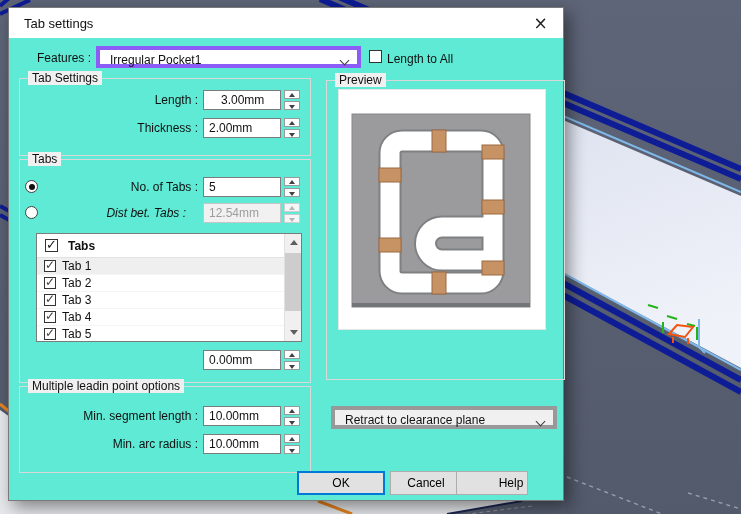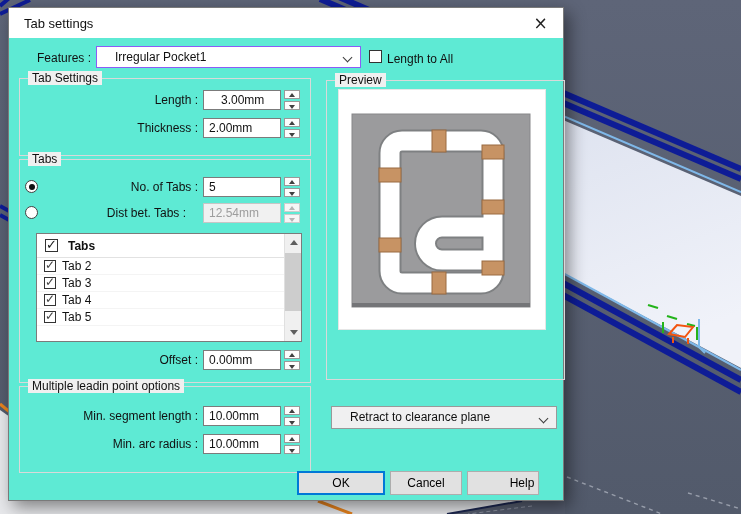--- a/index.html
+++ b/index.html
@@ -31,22 +31,22 @@
   .spin .up:after   { top:2px; border-bottom:4px solid #404040; }
   .spin .down:after { top:3px; border-top:4px solid #404040; }
   .spin.disabled button { border-color:#cdcdcd; background:#f6f6f6; }
   .spin.disabled .up:after { border-bottom-color:#b4b4b4; }
   .spin.disabled .down:after { border-top-color:#b4b4b4; }
 
   .groupbox { position:absolute; border:1px solid #d9d9d9; }
   .groupbox > .legend { position:absolute; top:-8px; left:8px; background:#f0f0f0;
                         padding:0 4px; line-height:14px; }
 
-  .combo { position:absolute; background:#fff; border:1px solid #8b5cf6; line-height:20px;
-           padding-left:18px; cursor:pointer; }
+  .combo { position:absolute; background:#fff; border:4px solid #8b5cf6; line-height:20px;
+           padding-left:10px; cursor:pointer; }
   .combo.gray { background:#f0f0f1; border-color:#999; }
   .chevron { position:absolute; right:9px; top:7px; width:7px; height:7px;
              border-right:1.4px solid #3c3c3c; border-bottom:1.4px solid #3c3c3c;
              transform:rotate(45deg); }
 
   .checkbox { width:13px; height:13px; background:#fff; border:1px solid #333;
               display:inline-block; position:relative; cursor:pointer; }
   .checkbox.checked:after { content:"✓"; position:absolute; left:0px; top:-3px;
                             font-size:13px; color:#1a1a1a; }
   .radio { position:absolute; width:13px; height:13px; border:1px solid #424242;
@@ -182,31 +182,35 @@
     <span class="legend">Tabs</span>
   </div>
   <span class="radio selected" style="left:16px; top:172px;"></span>
   <div class="row-label" style="left:60px; top:169px; width:129px;">No. of Tabs :</div>
   <div class="edit" style="left:194px; top:169px;">5</div>
   <div class="spin" style="left:275px; top:169px;">
     <button class="up"></button>
     <button class="down"></button>
   </div>
   <span class="radio" style="left:16px; top:198px;"></span>
-  <div class="row-label" style="left:48px; top:195px; width:129px;">Dist bet. Tabs :</div>
+  <div class="row-label" style="left:48px; top:195px; width:129px;font-style:italic;">Dist bet. Tabs :</div>
   <div class="edit disabled" style="left:194px; top:195px;">12.54mm</div>
   <div class="spin disabled" style="left:275px; top:195px;">
     <button class="up"></button>
     <button class="down"></button>
   </div>
 
   <div class="listbox" style="left:27px; top:225px; width:266px; height:109px;">
     <div class="list-header">
       <span class="checkbox checked"></span>
       <span class="hdr-label">Tabs</span>
+    </div>
+    <div class="list-row selected">
+      <span class="checkbox checked"></span>
+      <span class="row-label2">Tab 1</span>
     </div>
     <div class="list-row">
       <span class="checkbox checked"></span>
       <span class="row-label2">Tab 2</span>
     </div>
     <div class="list-row">
       <span class="checkbox checked"></span>
       <span class="row-label2">Tab 3</span>
     </div>
     <div class="list-row">
@@ -217,21 +221,20 @@
       <span class="checkbox checked"></span>
       <span class="row-label2">Tab 5</span>
     </div>
     <div class="vscroll">
       <span class="arrow a-up"></span>
       <span class="thumb"></span>
       <span class="arrow a-down"></span>
     </div>
   </div>
 
-  <div class="row-label" style="left:60px; top:342px; width:129px;">Offset :</div>
   <div class="edit" style="left:194px; top:342px;">0.00mm</div>
   <div class="spin" style="left:275px; top:342px;">
     <button class="up"></button>
     <button class="down"></button>
   </div>
 
   <div class="groupbox" style="left:10px; top:378px; width:292px; height:87px;">
     <span class="legend">Multiple leadin point options</span>
   </div>
   <div class="row-label" style="left:30px; top:398px; width:159px;">Min. segment length :</div>
@@ -277,14 +280,14 @@
     </svg>
   </div>
 
   <div class="combo gray" style="left:322px; top:398px; width:226px; height:23px; line-height:21px;">
     <span>Retract to clearance plane</span>
     <span class="chevron" style="top:8px;"></span>
   </div>
 
   <button class="btn default" style="left:288px; top:463px; width:88px;">OK</button>
   <button class="btn" style="left:381px; top:463px; width:72px;">Cancel</button>
-  <button class="btn" style="left:458px; top:463px; width:72px;padding-left:38px;">Help</button>
+  <button class="btn" style="left:447px; top:463px; width:72px;padding-left:38px;">Help</button>
 </div>
 
 </body></html>

